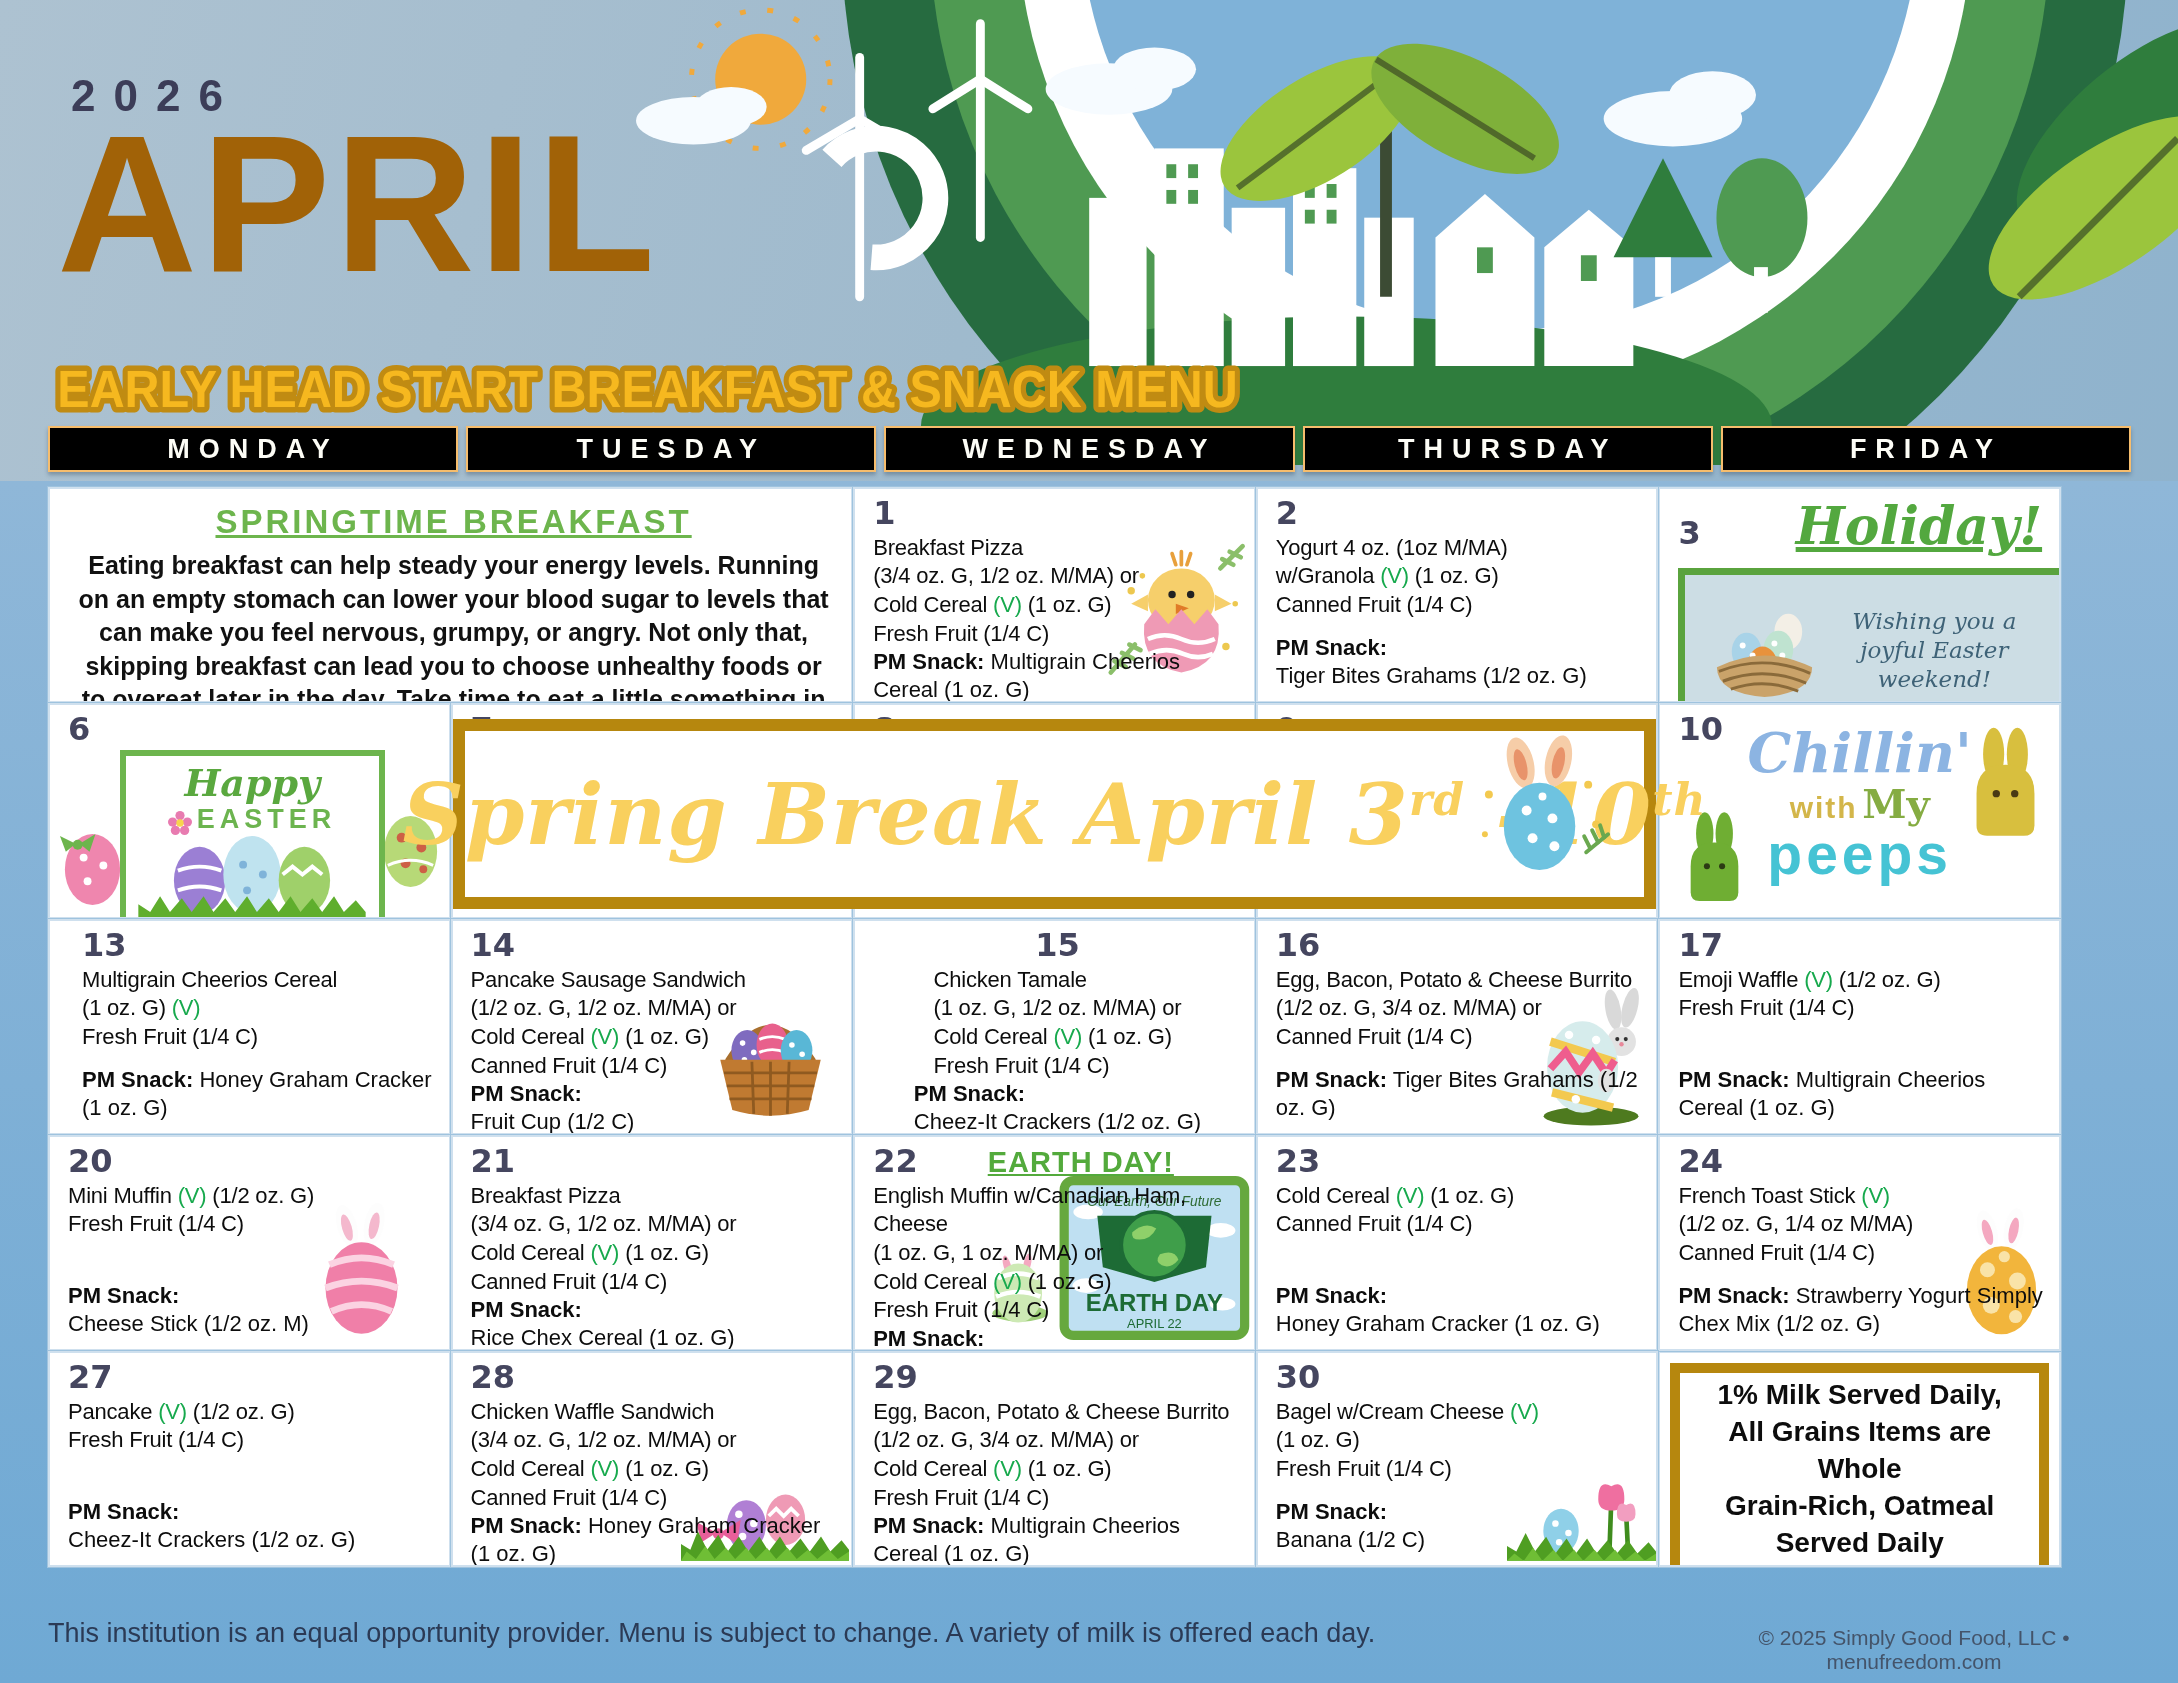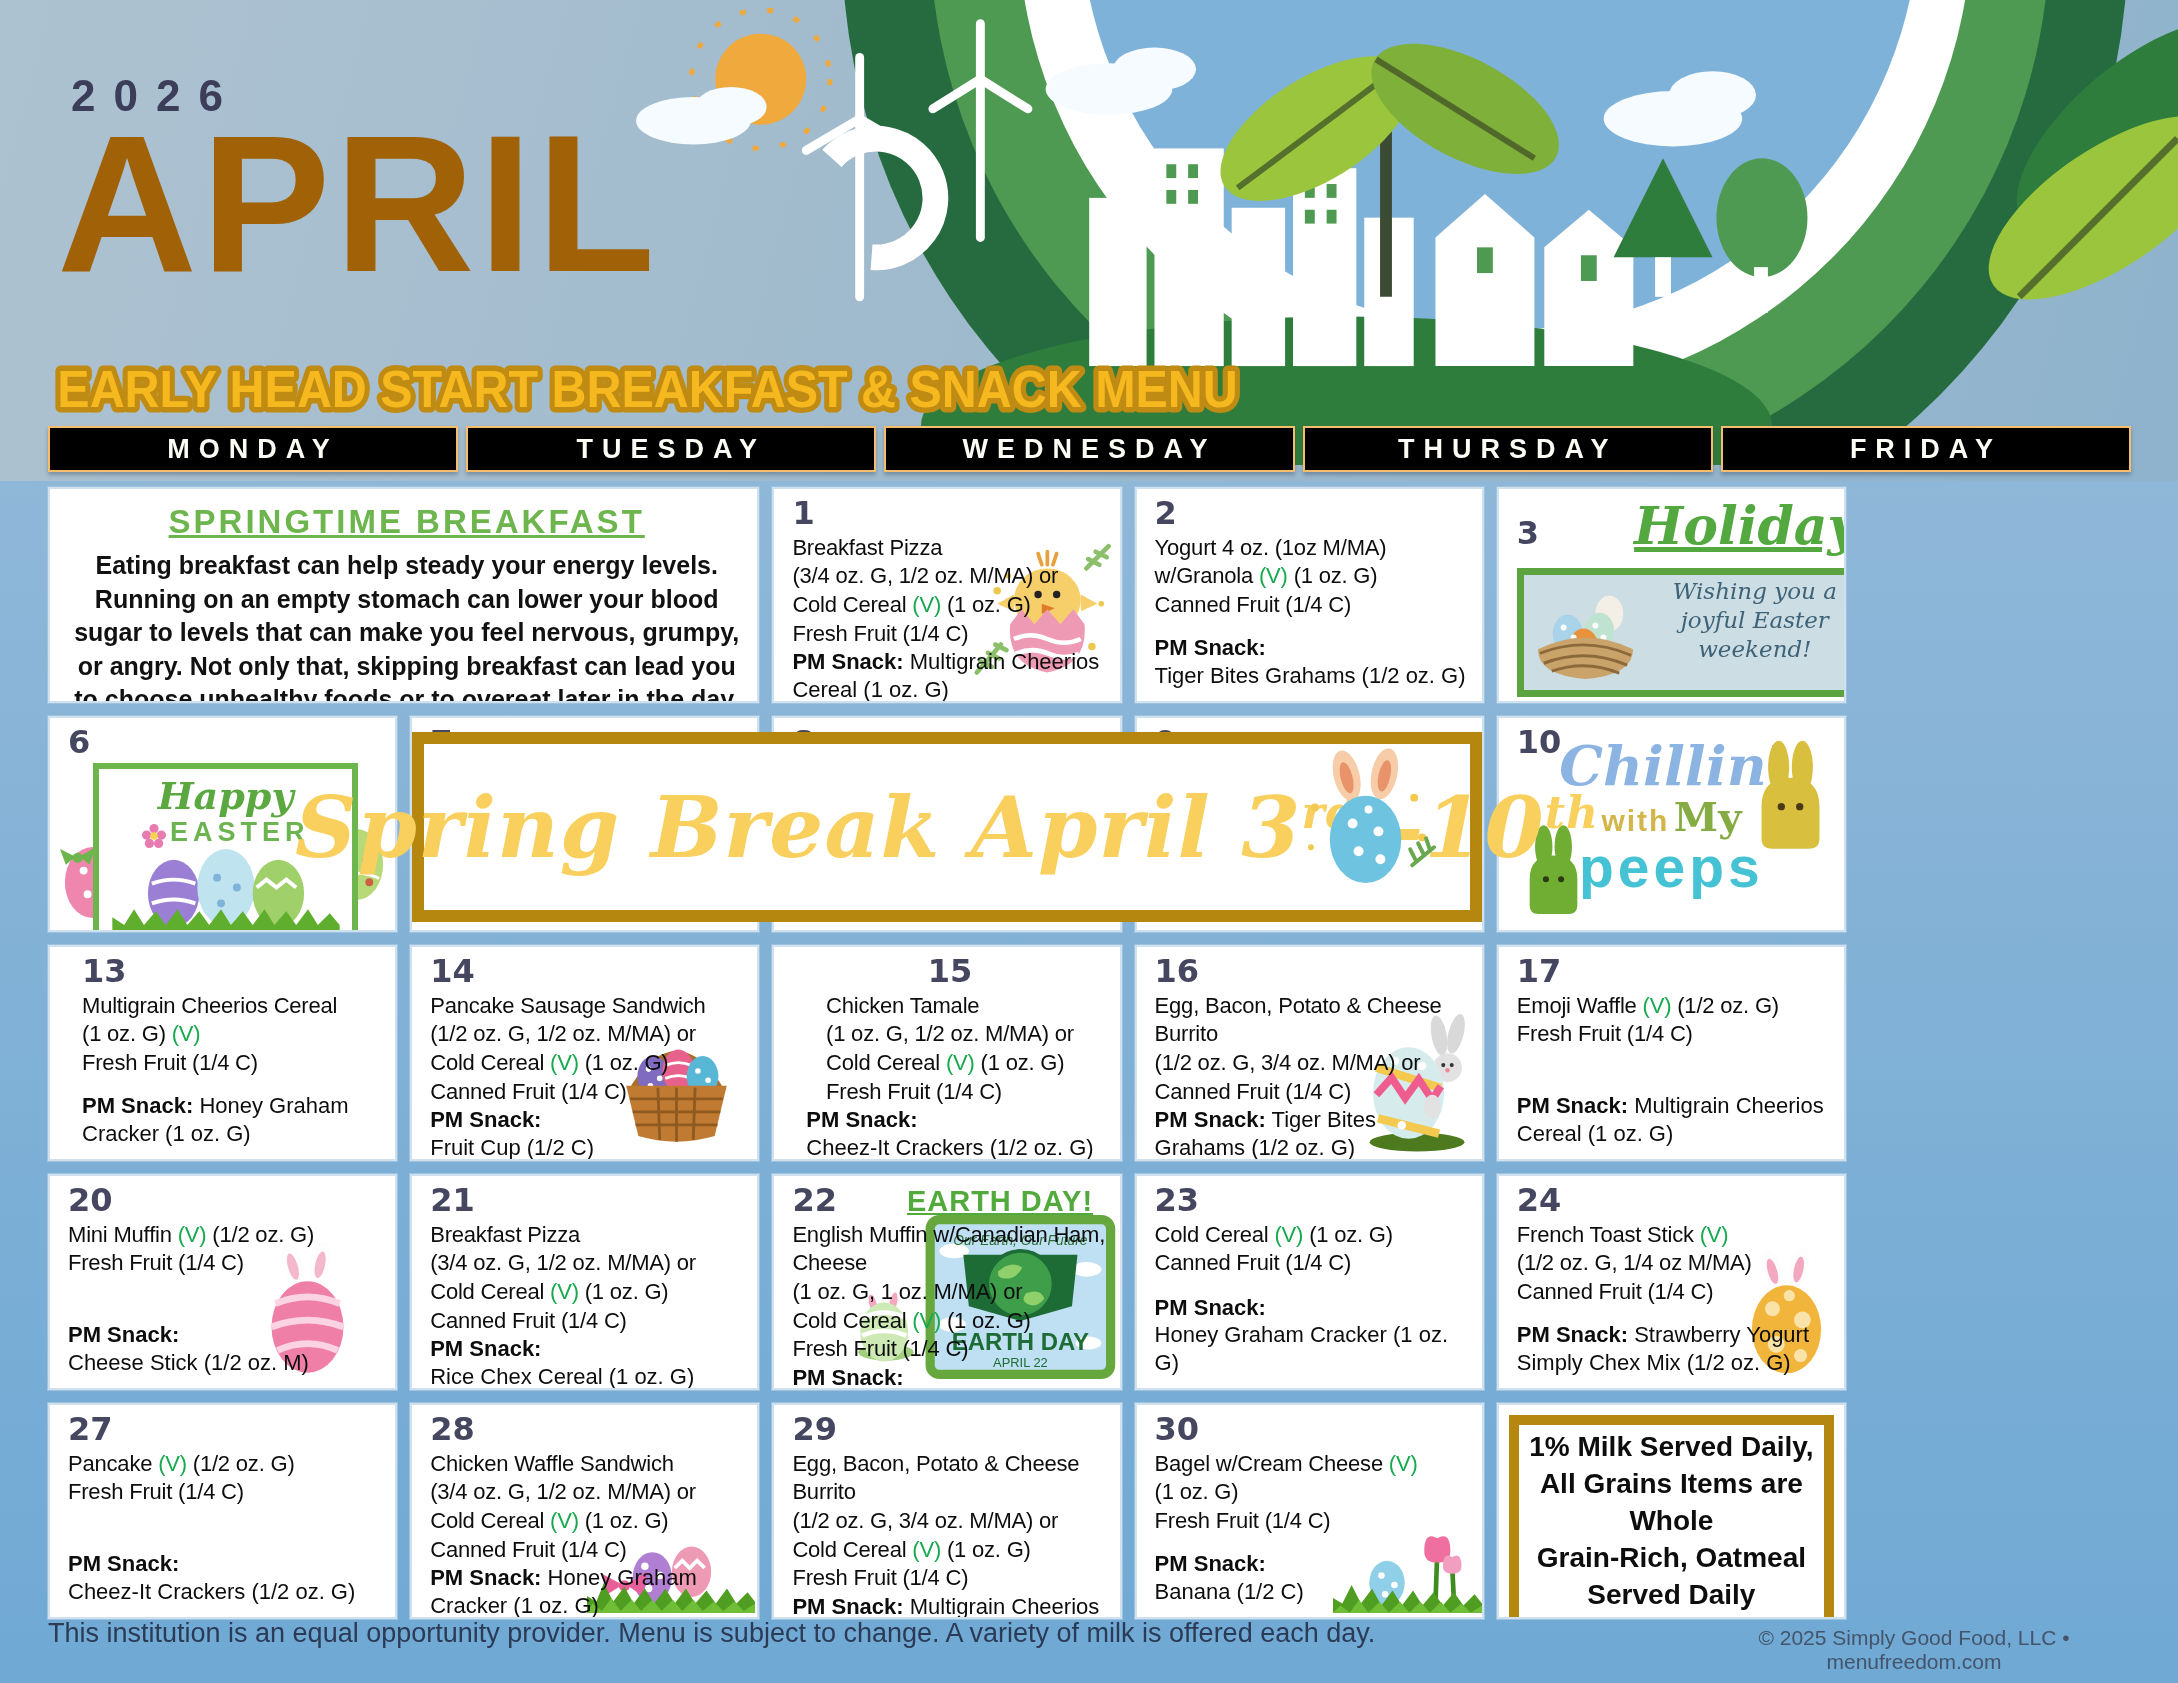--- a/index.html
+++ b/index.html
@@ -17,22 +17,22 @@
   .subtitle-svg{position:absolute;left:48px;top:348px;}
   
   .daybars{position:absolute;left:48px;top:426px;width:2083px;height:46px;
            display:grid;grid-template-columns:repeat(5,1fr);gap:8px;}
   .daybar{background:#000000;border:2px solid #f6bd6d;box-shadow:0 3px 4px rgba(40,60,80,.35);
           display:flex;align-items:center;justify-content:center;color:#fdfdf6;
           font-weight:bold;font-size:27px;letter-spacing:9px;}
   
   .panel{position:absolute;left:0;top:481px;width:2178px;height:1202px;
          background:linear-gradient(#8fb7d8,#6fa9d4);}
-  .grid{margin-left:48px;width:1798px;padding-top:6px;display:grid;
-        grid-template-columns:repeat(5,1fr);grid-template-rows:repeat(5,216px);gap:13px;}
+  .grid{margin-left:48px;width:2013px;padding-top:6px;display:grid;
+        grid-template-columns:repeat(5,1fr);grid-template-rows:repeat(5,216px);gap:0;}
   .cell{background:#ffffff;border:2px solid #cfe0ee;box-shadow:0 0 0 1px #9fc3de;
         position:relative;display:flex;flex-direction:column;
         padding:6px 12px 8px 18px;overflow:hidden;}
   .numrow{display:flex;align-items:baseline;gap:40px;}
   .num{font-family:"DejaVu Sans",sans-serif;font-size:32px;font-weight:bold;color:#45465f;line-height:1.15;}
   .menu{font-size:22px;letter-spacing:-0.2px;color:#0d0d0d;line-height:1.3;margin-top:2px;position:relative;z-index:2;}
   .pm{margin-top:auto;font-size:22px;color:#0d0d0d;line-height:1.25;position:relative;z-index:2;padding-bottom:4px;}
   .pm b{font-weight:bold;}
   .pm.block b{display:block;}
   .v{color:#17a94d;}
@@ -40,21 +40,21 @@
                 text-decoration:underline;margin-left:30px;}
   .icon{position:absolute;z-index:1;}
   
   .intro-head{color:#6db54d;font-size:33px;font-weight:bold;letter-spacing:3px;
               text-decoration:underline;text-align:center;margin-top:8px;}
   .intro-body{font-size:25px;font-weight:600;color:#111;text-align:center;
               line-height:1.34;padding:8px 6px 0 6px;}
   .holiday-head{color:#53a83f;font-size:52px;font-weight:bold;font-style:italic;
                 font-family:"DejaVu Serif",serif;text-decoration:underline;margin-left:55px;}
   .holiday-box{margin:12px auto 0 auto;width:341px;height:145px;border:7px solid #5aa33e;
-               background:#ccdde4;display:flex;gap:4px;padding:2px;}
+               background:#ccdde4;display:flex;align-items:center;gap:4px;padding:20px;}
   .holiday-msg{font-family:"DejaVu Serif",serif;font-style:italic;color:#3e6277;
                font-size:23px;text-align:center;line-height:1.25;flex:1;padding-right:6px;}
   .easter-box{margin:2px auto 0 auto;width:253px;height:174px;border:6px solid #6db54d;
               background:#fff;text-align:center;position:relative;z-index:2;}
   .easter-happy{font-family:"DejaVu Serif",serif;font-style:italic;font-weight:bold;
                 color:#5aa83f;font-size:38px;line-height:1.1;margin-top:6px;}
   .easter-word{color:#6cb44f;font-weight:bold;font-size:27px;letter-spacing:5px;}
   .peeps-art{position:absolute;inset:0;padding-top:20px;text-align:center;}
   .peeps-l1{font-family:"DejaVu Serif",serif;font-style:italic;font-weight:bold;
             font-size:55px;color:#8cb4e2;line-height:1;}

